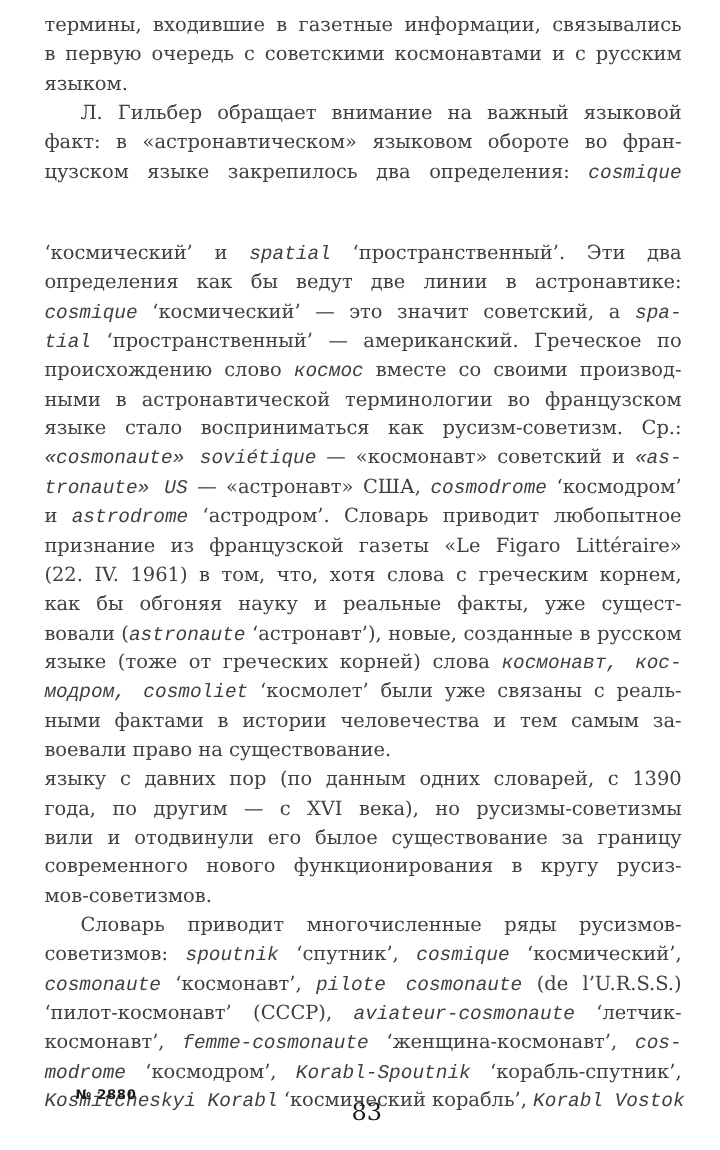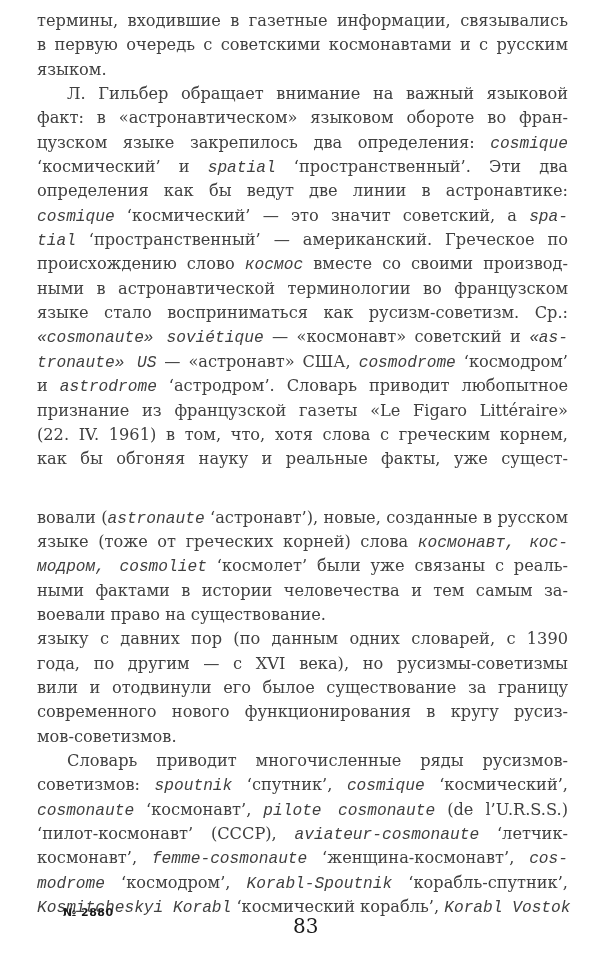--- a/index.html
+++ b/index.html
@@ -54,34 +54,34 @@
 </head>
 <body>
 
 <div class="page" id="page">
     <div class="line"><span>термины, входившие в газетные информации, связывались</span></div>
     <div class="line"><span>в первую очередь с советскими космонавтами и с русским</span></div>
     <div class="line last"><span>языком.</span></div>
     <div class="line indent"><span>Л. Гильбер обращает внимание на важный языковой</span></div>
     <div class="line"><span>факт: в «астронавтическом» языковом обороте во фран-</span></div>
     <div class="line"><span>цузском языке закрепилось два определения: </span><em>cosmique</em></div>
-    <div class="line" style="letter-spacing: -0.000306373px;"><span>‘космический’ и </span><em>spatial</em><span> ‘пространственный’. Эти два</span></div>
+    <div class="line" style="letter-spacing: -0.000306373px; margin-top: 44px;"><span>‘космический’ и </span><em>spatial</em><span> ‘пространственный’. Эти два</span></div>
     <div class="line"><span>определения как бы ведут две линии в астронавтике:</span></div>
     <div class="line"><em>cosmique</em><span> ‘космический’ — это значит советский, а </span><em>spa-</em></div>
     <div class="line"><em>tial</em><span> ‘пространственный’ — американский. Греческое по</span></div>
     <div class="line" style="letter-spacing: -0.000294811px;"><span>происхождению слово </span><em>космос</em><span> вместе со своими производ-</span></div>
     <div class="line"><span>ными в астронавтической терминологии во французском</span></div>
     <div class="line"><span>языке стало восприниматься как русизм-советизм. Ср.:</span></div>
     <div class="line"><em>«cosmonaute» soviétique</em><span> — «космонавт» советский и </span><em>«as-</em></div>
     <div class="line"><em>tronaute» US</em><span> — «астронавт» США, </span><em>cosmodrome</em><span> ‘космодром’</span></div>
     <div class="line"><span>и </span><em>astrodrome</em><span> ‘астродром’. Словарь приводит любопытное</span></div>
     <div class="line"><span>признание из французской газеты «Le Figaro Littéraire»</span></div>
     <div class="line"><span>(22. IV. 1961) в том, что, хотя слова с греческим корнем,</span></div>
     <div class="line"><span>как бы обгоняя науку и реальные факты, уже сущест-</span></div>
-    <div class="line" style="word-spacing: 0.00260417px; margin-top: 34px;"><span>вовали (</span><em>astronaute</em><span> ‘астронавт’), новые, созданные в русском</span></div>
+    <div class="line" style="word-spacing: 0.00260417px;"><span>вовали (</span><em>astronaute</em><span> ‘астронавт’), новые, созданные в русском</span></div>
     <div class="line"><span>языке (тоже от греческих корней) слова </span><em>космонавт, кос-</em></div>
     <div class="line"><em>модром, cosmoliet</em><span> ‘космолет’ были уже связаны с реаль-</span></div>
     <div class="line"><span>ными фактами в истории человечества и тем самым за-</span></div>
     <div class="line last"><span>воевали право на существование.</span></div>
     <div class="line"><span>языку с давних пор (по данным одних словарей, с 1390</span></div>
     <div class="line"><span>года, по другим — с XVI века), но русизмы-советизмы</span></div>
     <div class="line"><span>вили и отодвинули его былое существование за границу</span></div>
     <div class="line"><span>современного нового функционирования в кругу русиз-</span></div>
     <div class="line last"><span>мов-советизмов.</span></div>
     <div class="line indent"><span>Словарь приводит многочисленные ряды русизмов-</span></div>

